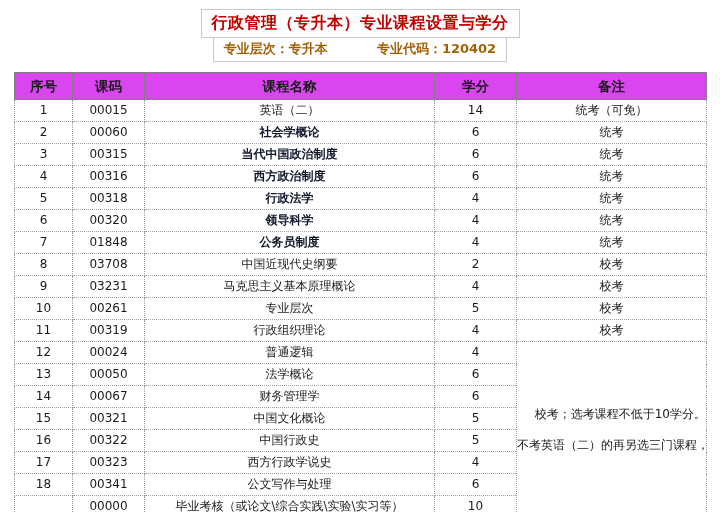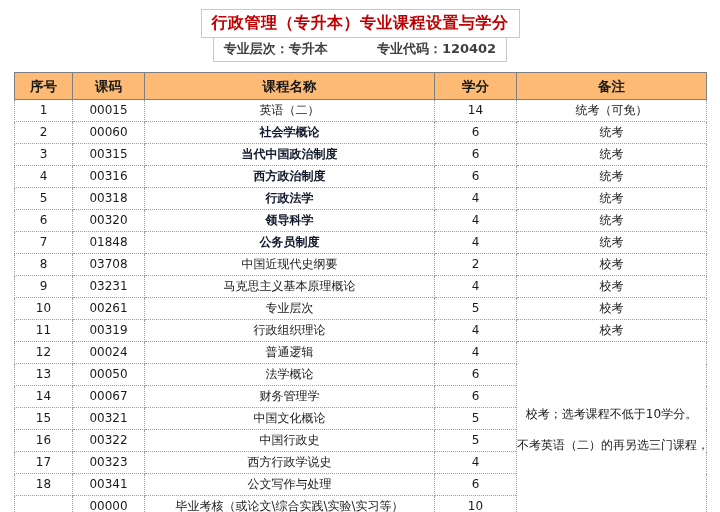--- a/index.html
+++ b/index.html
@@ -36,21 +36,21 @@
     padding: 3px 10px 4px 10px;
     background: #ffffff;
     line-height: 1.25;
   }
   .subtitle-wrap {
     margin-top: 0;
     text-align: center;
   }
   .subtitle {
     display: inline-block;
-    color: #404040;
+    color: #a16207;
     font-weight: bold;
     font-size: 13px;
     padding: 2px 10px 3px 10px;
     border: 1px solid #c9c9c9;
     border-top: none;
     background: #ffffff;
   }
   .subtitle .gap {
     display: inline-block;
     width: 40px;
@@ -76,21 +76,21 @@
     text-align: center;
     padding: 0;
     height: 21px;
     line-height: 21px;
     font-size: 12px;
     vertical-align: middle;
     overflow: hidden;
     white-space: nowrap;
   }
   table.courses thead th {
-    background: #fdba74;
+    background: #d946ef;
     font-weight: bold;
     font-size: 13.5px;
     height: 26px;
     line-height: 26px;
     border: 1px solid #7f7f7f;
   }
   table.courses tbody td {
     background: #ffffff;
   }
   td.name-cell { font-size: 12px; }
@@ -99,21 +99,21 @@
   td.small { font-size: 11px; }
 
   
   td.note-block {
     text-align: left;
     padding: 0 10px;
     line-height: 1.9;
     white-space: normal;
     font-size: 12px;
   }
-  td.note-block p { margin: 0; }
+  td.note-block p { margin: 0; text-align: right; }
   td.note-block p.second { margin-top: 10px; }
 </style>
 </head>
 <body>
 
 <div class="page">
 
   <div class="header">
     <div class="title">行政管理（专升本）专业课程设置与学分</div>
     <div class="subtitle-wrap">

